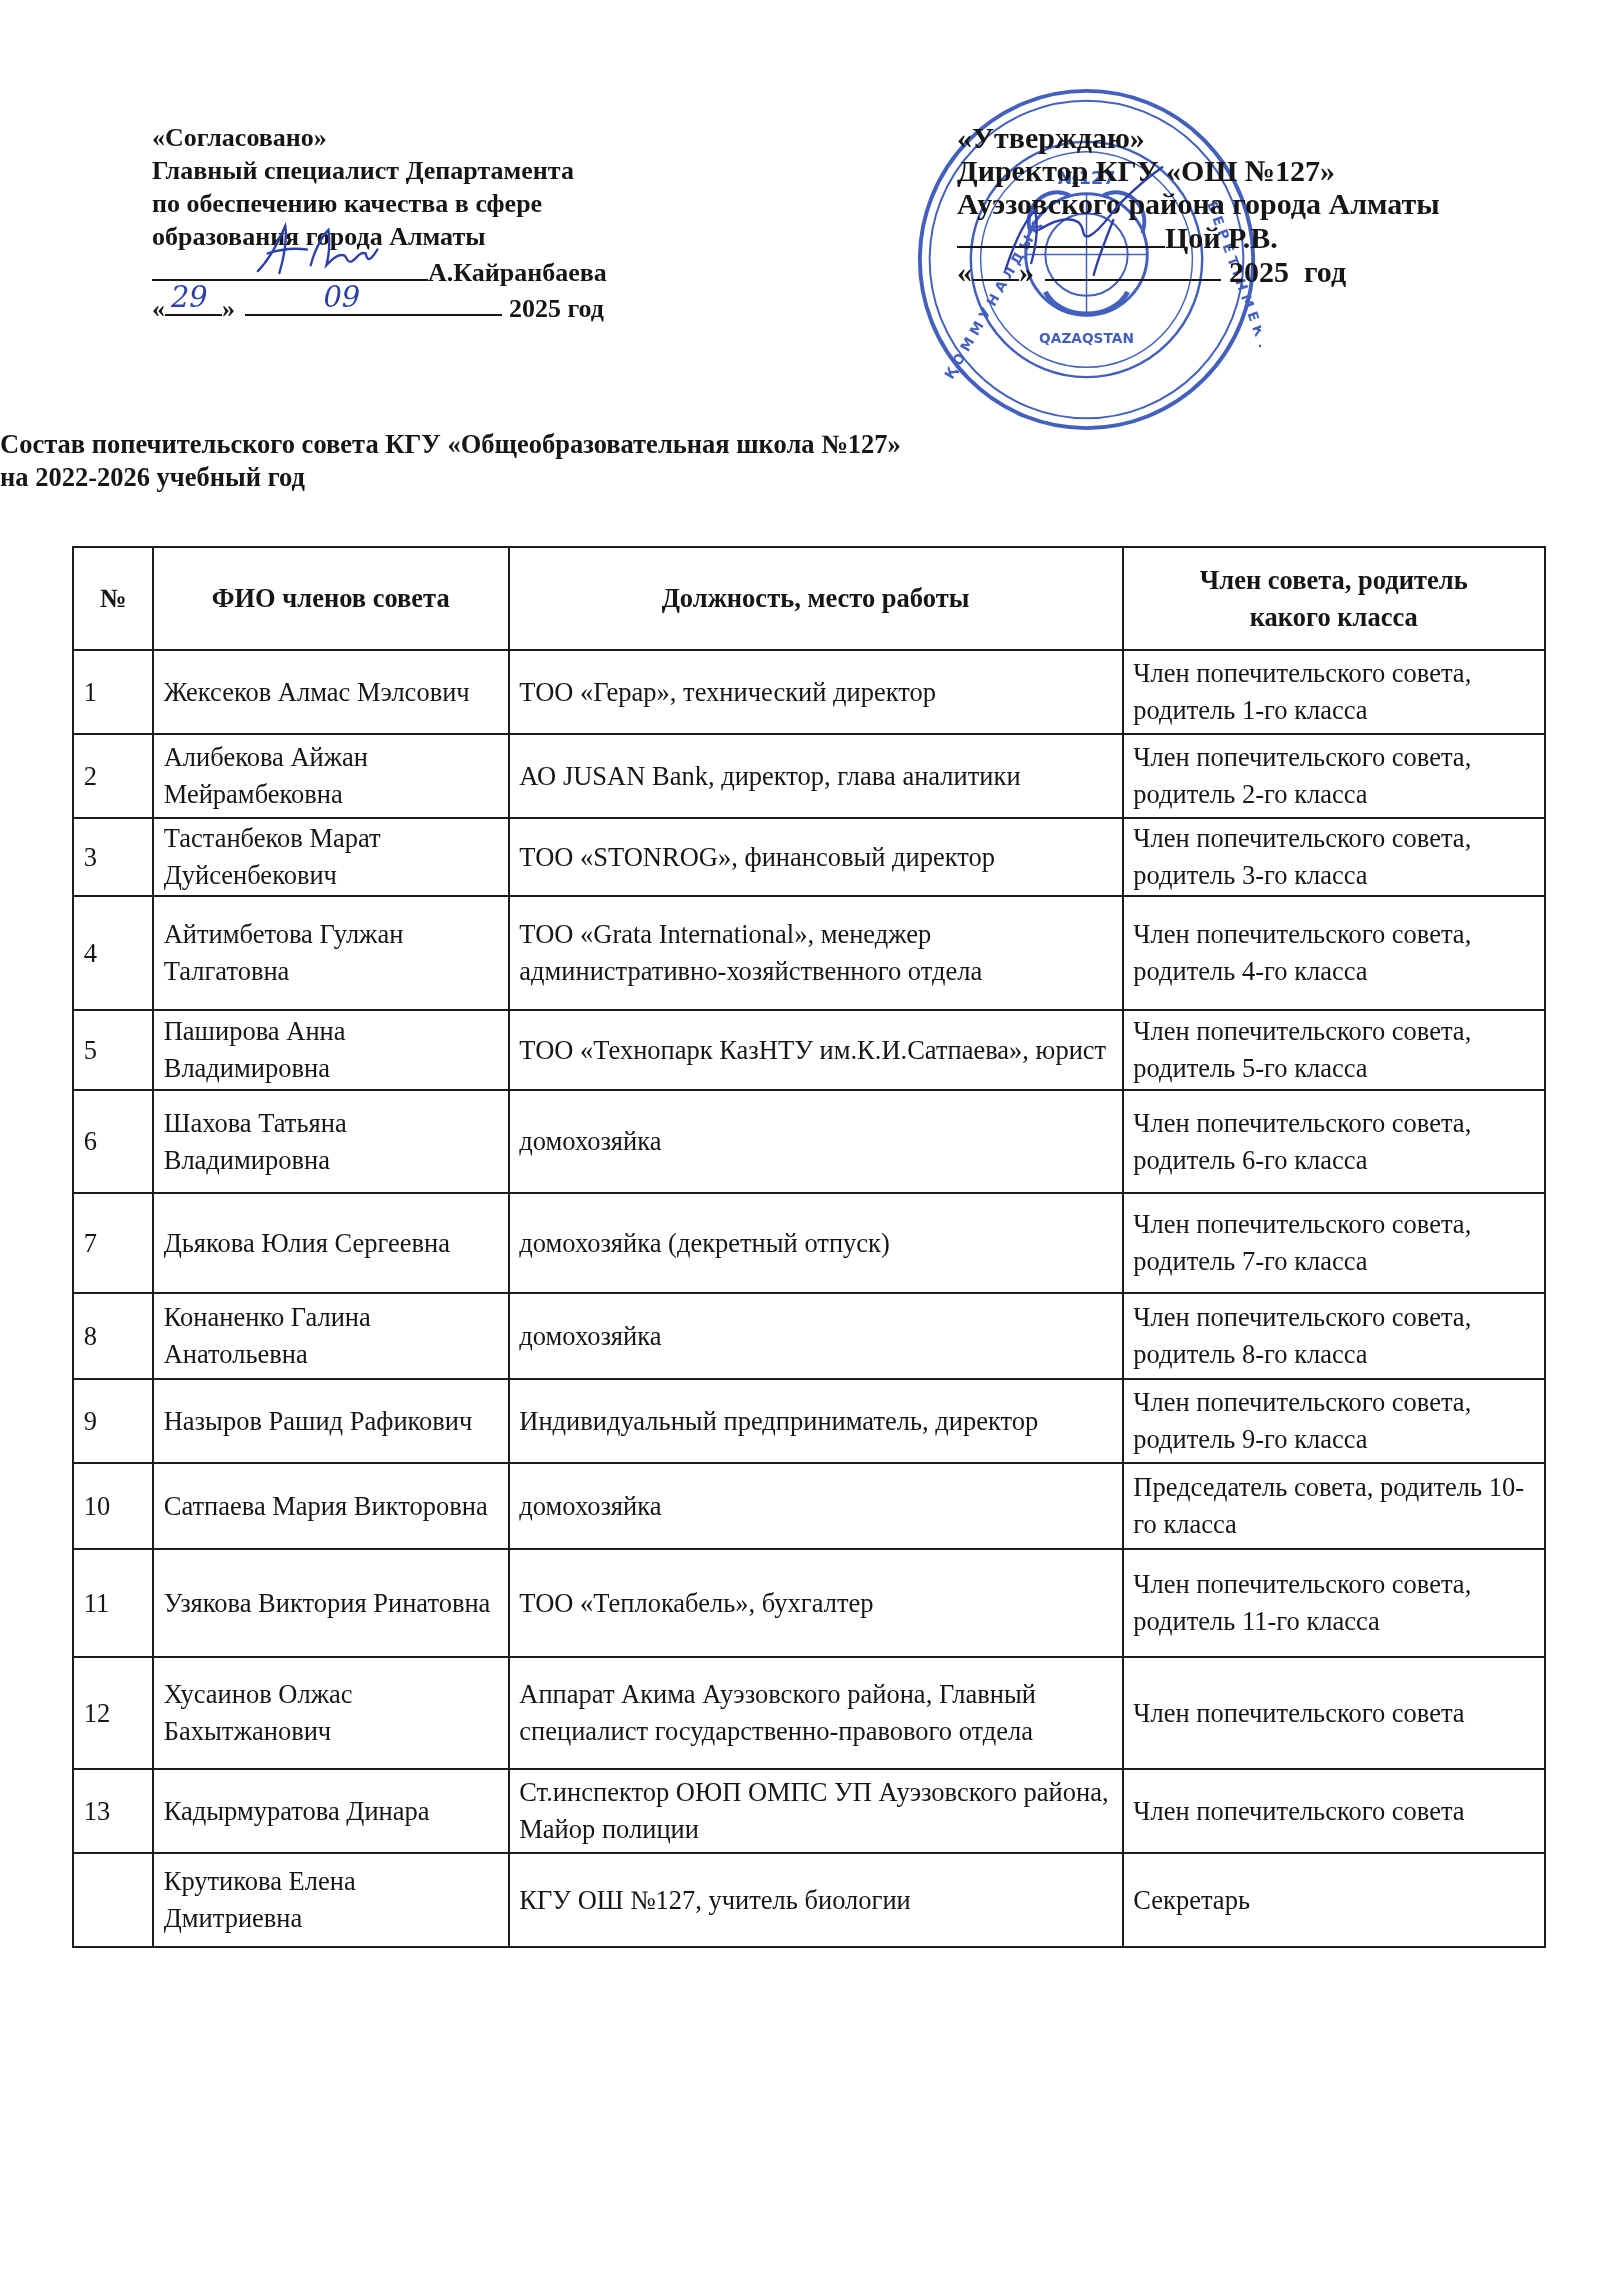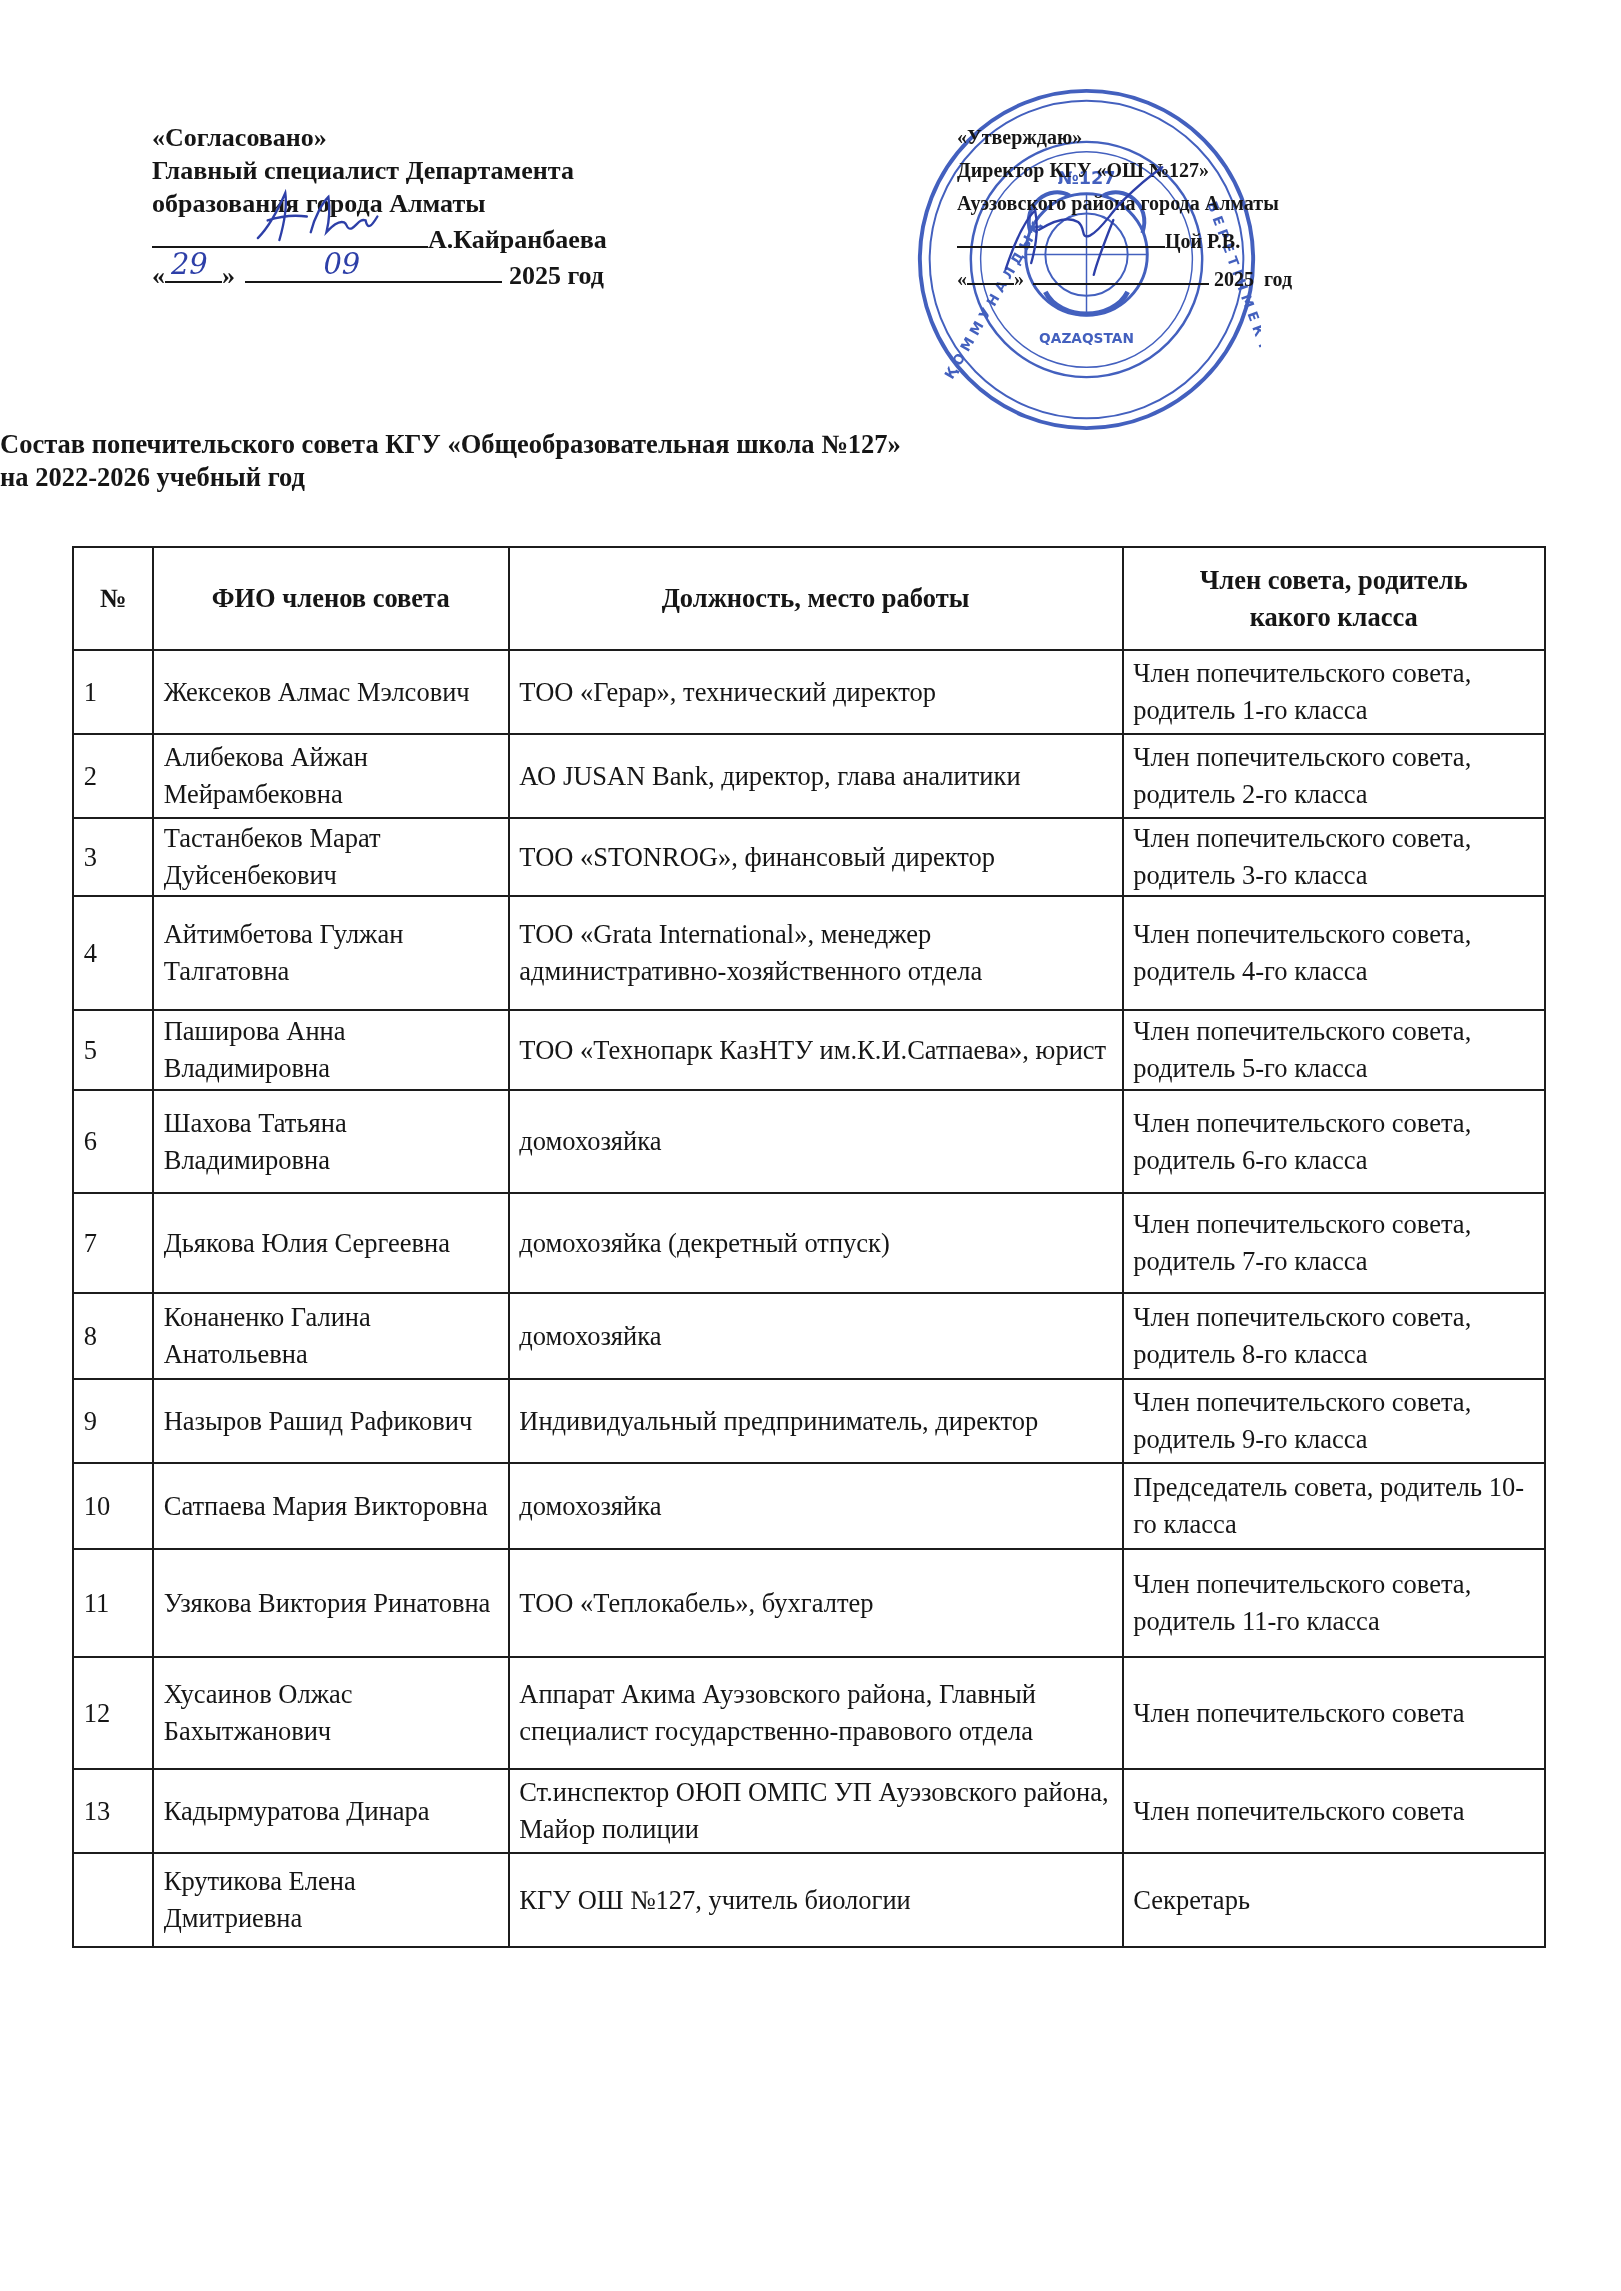--- a/index.html
+++ b/index.html
@@ -23,21 +23,21 @@
       font-weight: bold;
       font-size: 26px;
       line-height: 33px;
     }
     .approval-right {
       position: absolute;
       left: 957px;
       top: 121px;
       width: 608px;
       font-weight: bold;
-      font-size: 20px;
+      font-size: 30px;
       line-height: 33px;
       z-index: 2;
     }
     .line { white-space: nowrap; display: block; }
     .blank {
       display: inline-block;
       border-bottom: 2px solid #161616;
       height: 25.5px;
       vertical-align: baseline;
       position: relative;
@@ -114,20 +114,21 @@
     tr.r12 td { height: 110px; }
     tr.r13 td { height: 82px; }
     tr.r14 td { height: 92px; }
   </style>
 </head>
 <body>
 
 <div class="approval-left">
   <span class="line">«Согласовано»</span>
   <span class="line">Главный специалист Департамента</span>
+  <span class="line">по обеспечению качества в сфере</span>
   <span class="line">образования города Алматы</span>
   <span class="line">
     <span class="blank" style="width:276px;">
       <svg class="signature-svg" style="left:98px; top:-33px;" width="147" height="59" viewBox="0 0 150 60">
         <path d="M8 52 C20 40 30 20 36 6 C38 20 34 40 30 54 M18 34 C30 30 44 28 58 30 M62 46 C66 30 74 16 80 10 C82 24 80 38 78 46 C84 40 90 34 96 36 C100 38 98 44 104 42 C110 38 112 32 118 34 C120 44 124 40 130 30" fill="none" stroke="#2d3fa8" stroke-width="2.4" stroke-linecap="round"></path>
       </svg>
     </span><span>А.Кайранбаева</span>
   </span>
   <span class="line">
     <span>«</span><span class="blank" style="width:57px;"><span class="handwritten" style="left:5.9px; top:-5.9px;text-align:right;">29</span></span><span>»</span>

